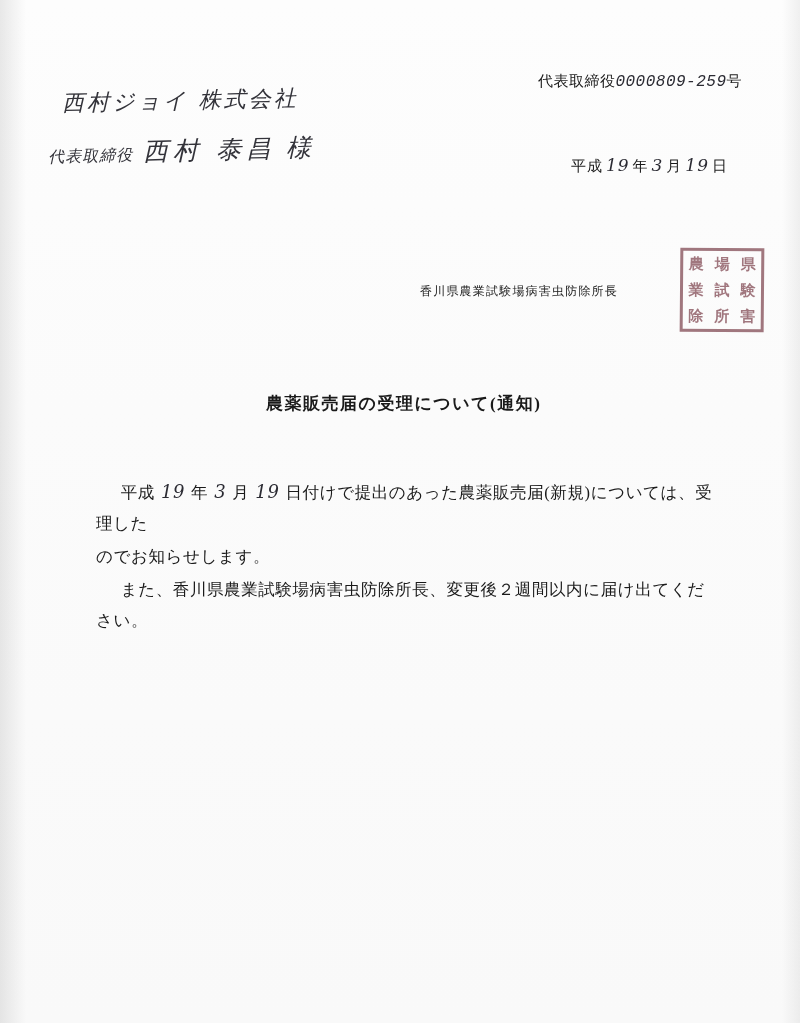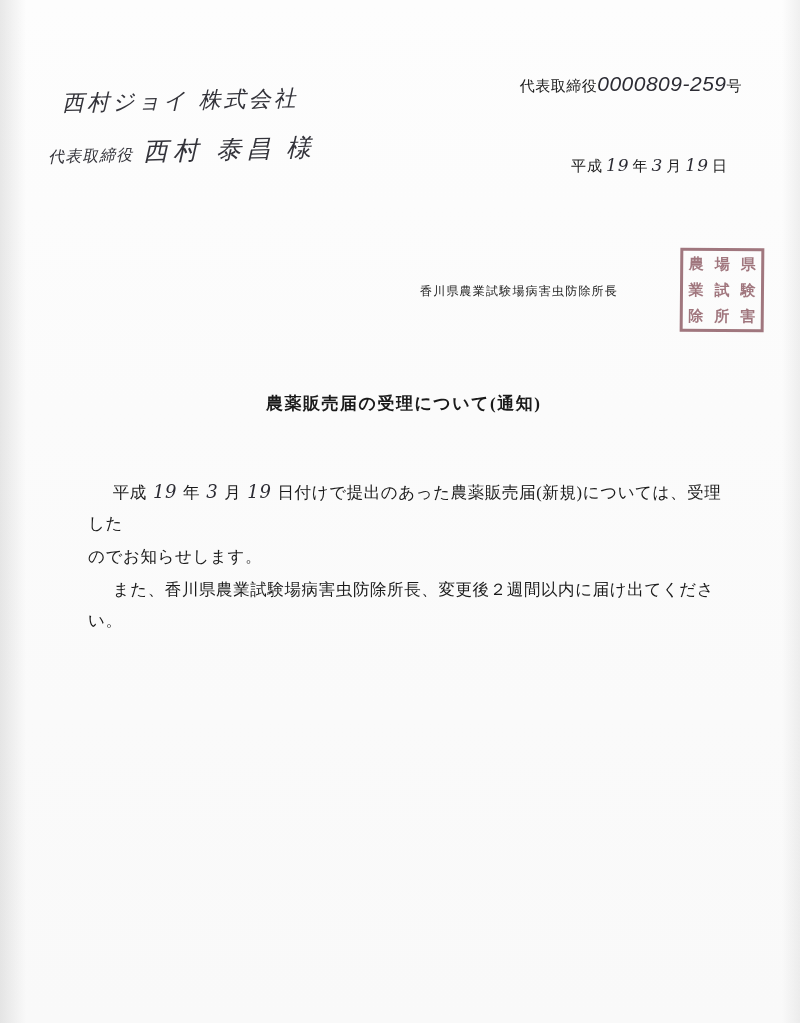--- a/index.html
+++ b/index.html
@@ -42,23 +42,23 @@
   
   .doc-number {
     position: absolute;
     top: 72px;
     right: 58px;
     font-size: 15px;
     letter-spacing: 0.5px;
     white-space: nowrap;
   }
   .doc-number .hw {
-    font-family: Liberation Sans, sans-serif;
-    font-style: italic;
-    font-size: 21px;
+    font-family: Liberation Mono, monospace;
+    font-style: italic;
+    font-size: 16px;
     color: #2b2b33;
     margin-top: 36px;
   }
   .doc-date {
     position: absolute;
     top: 107px;
     right: 72px;
     font-size: 15px;
     letter-spacing: 1px;
     white-space: nowrap;
@@ -158,21 +158,21 @@
   .body-block {
     position: absolute;
     top: 476px;
     left: 88px;
     width: 634px;
     font-size: 16.5px;
     line-height: 31px;
     letter-spacing: 0.6px;
   }
   .body-block p {
-    margin: 0 0 2px 0;
+    margin: 0 0 2px 8px;
   }
   .indent {
     text-indent: 1.5em;
   }
   .body-block .hw {
     font-family: "DejaVu Serif", serif;
     font-style: italic;
     font-size: 18px;
     color: #2b2b33;
     padding: 0 6px;

